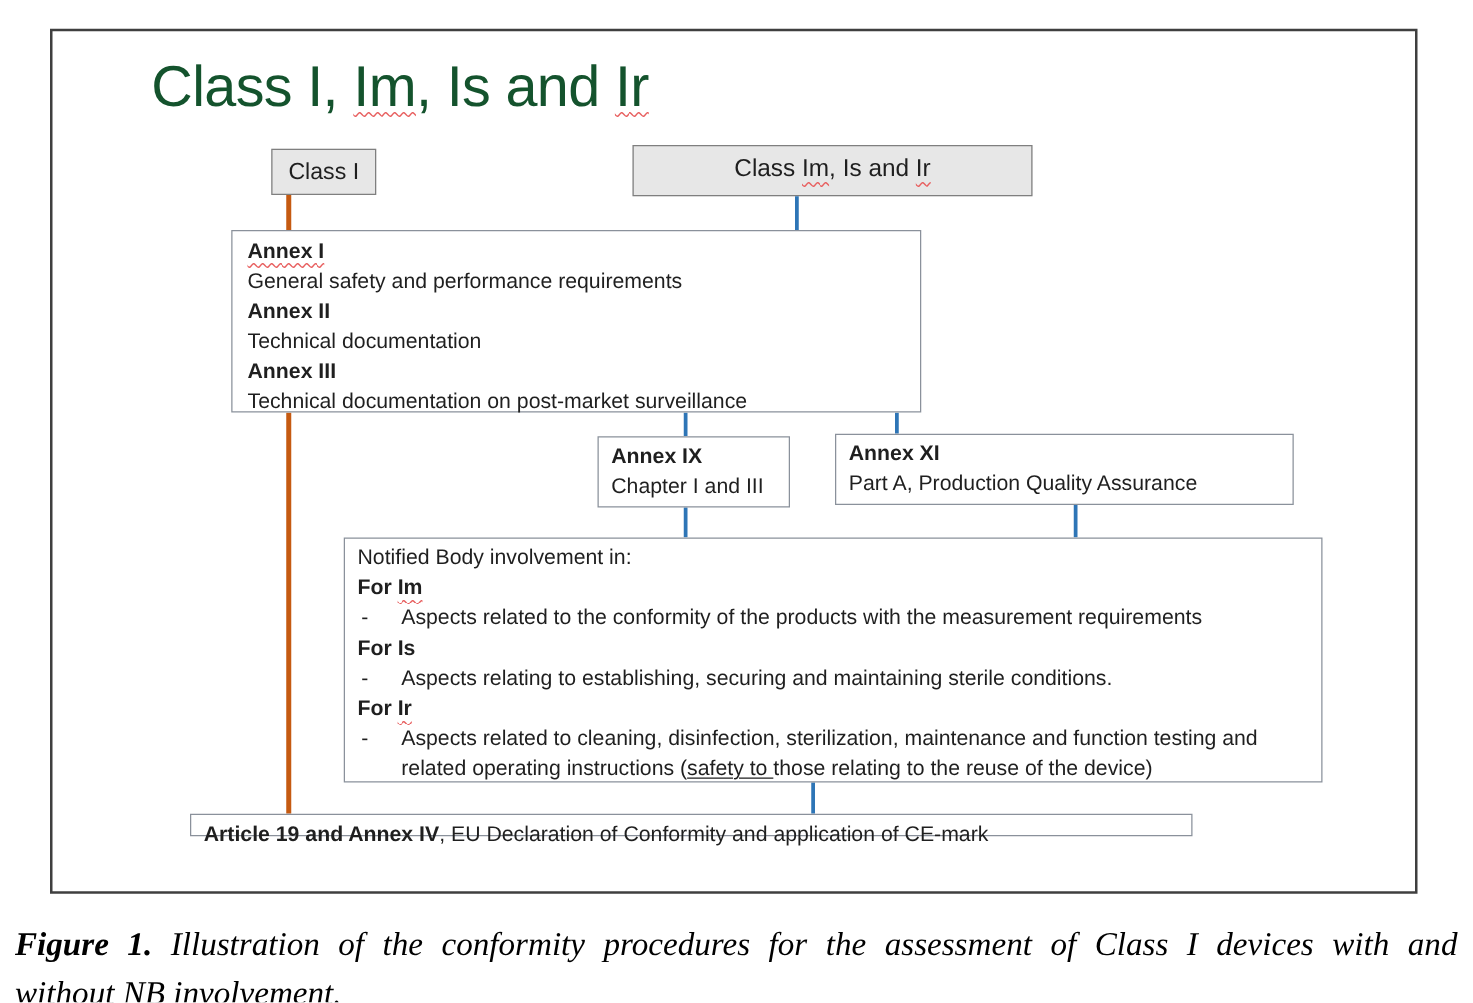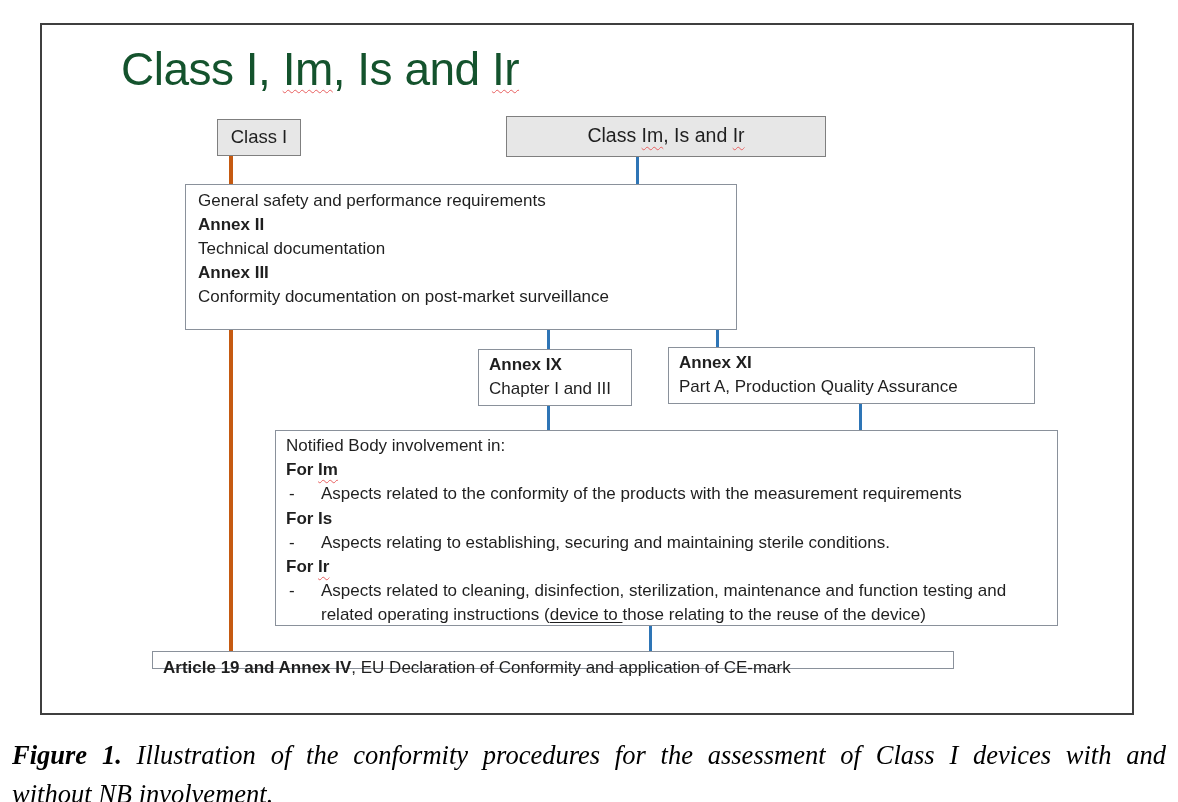--- a/index.html
+++ b/index.html
@@ -73,25 +73,26 @@
     <div class="vline orange" style="left:187px; top:131px; height:28px;"></div>
     <div class="vline blue" style="left:594px; top:132px; height:27px;"></div>
     <div class="vline orange" style="left:187px; top:305px; height:321px;"></div>
     <div class="vline blue" style="left:505px; top:305px; height:19px;"></div>
     <div class="vline blue" style="left:674px; top:305px; height:17px;"></div>
     <div class="vline blue" style="left:505px; top:380px; height:25px;"></div>
     <div class="vline blue" style="left:817px; top:378px; height:27px;"></div>
     <div class="vline blue" style="left:607px; top:600px; height:26px;"></div>
 
     <div class="box" style="left:143px; top:159px; width:552px; height:146px; padding:4px 12px;">
+      <div><span class="b sq">Annex I</span></div>
       <div>General safety and performance requirements</div>
       <div class="b">Annex II</div>
       <div>Technical documentation</div>
       <div class="b">Annex III</div>
-      <div>Conformity documentation on post-market surveillance</div>
+      <div>Technical documentation on post-market surveillance</div>
     </div>
 
     <div class="box" style="left:436px; top:324px; width:154px; height:57px; padding:3px 10px;">
       <div class="b">Annex IX</div>
       <div>Chapter I and III</div>
     </div>
 
     <div class="box" style="left:626px; top:322px; width:367px; height:57px; padding:3px 10px;">
       <div class="b">Annex XI</div>
       <div>Part A, Production Quality Assurance</div>
@@ -110,21 +111,21 @@
       <div class="bullet-row">
         <span class="bullet-dash">-</span>
         <div class="bullet-text">Aspects relating to establishing, securing and maintaining sterile conditions.</div>
       </div>
       <div class="b">
         <span>For </span><span class="sq">Ir</span>
       </div>
       <div class="bullet-row">
         <span class="bullet-dash">-</span>
         <div class="bullet-text">
-          <span>Aspects related to cleaning, disinfection, sterilization, maintenance and function testing and related operating instructions (</span><span class="ul">device to </span><span>those relating to the reuse of the device)</span>
+          <span>Aspects related to cleaning, disinfection, sterilization, maintenance and function testing and related operating instructions (</span><span class="ul">safety to </span><span>those relating to the reuse of the device)</span>
         </div>
       </div>
     </div>
 
     <div class="box" style="left:110px; top:626px; width:802px; height:18px; padding:3px 10px; line-height:26px;">
       <span class="b">Article 19 and Annex IV</span><span>, EU Declaration of Conformity and application of CE-mark</span>
     </div>
 
   </div>
 

